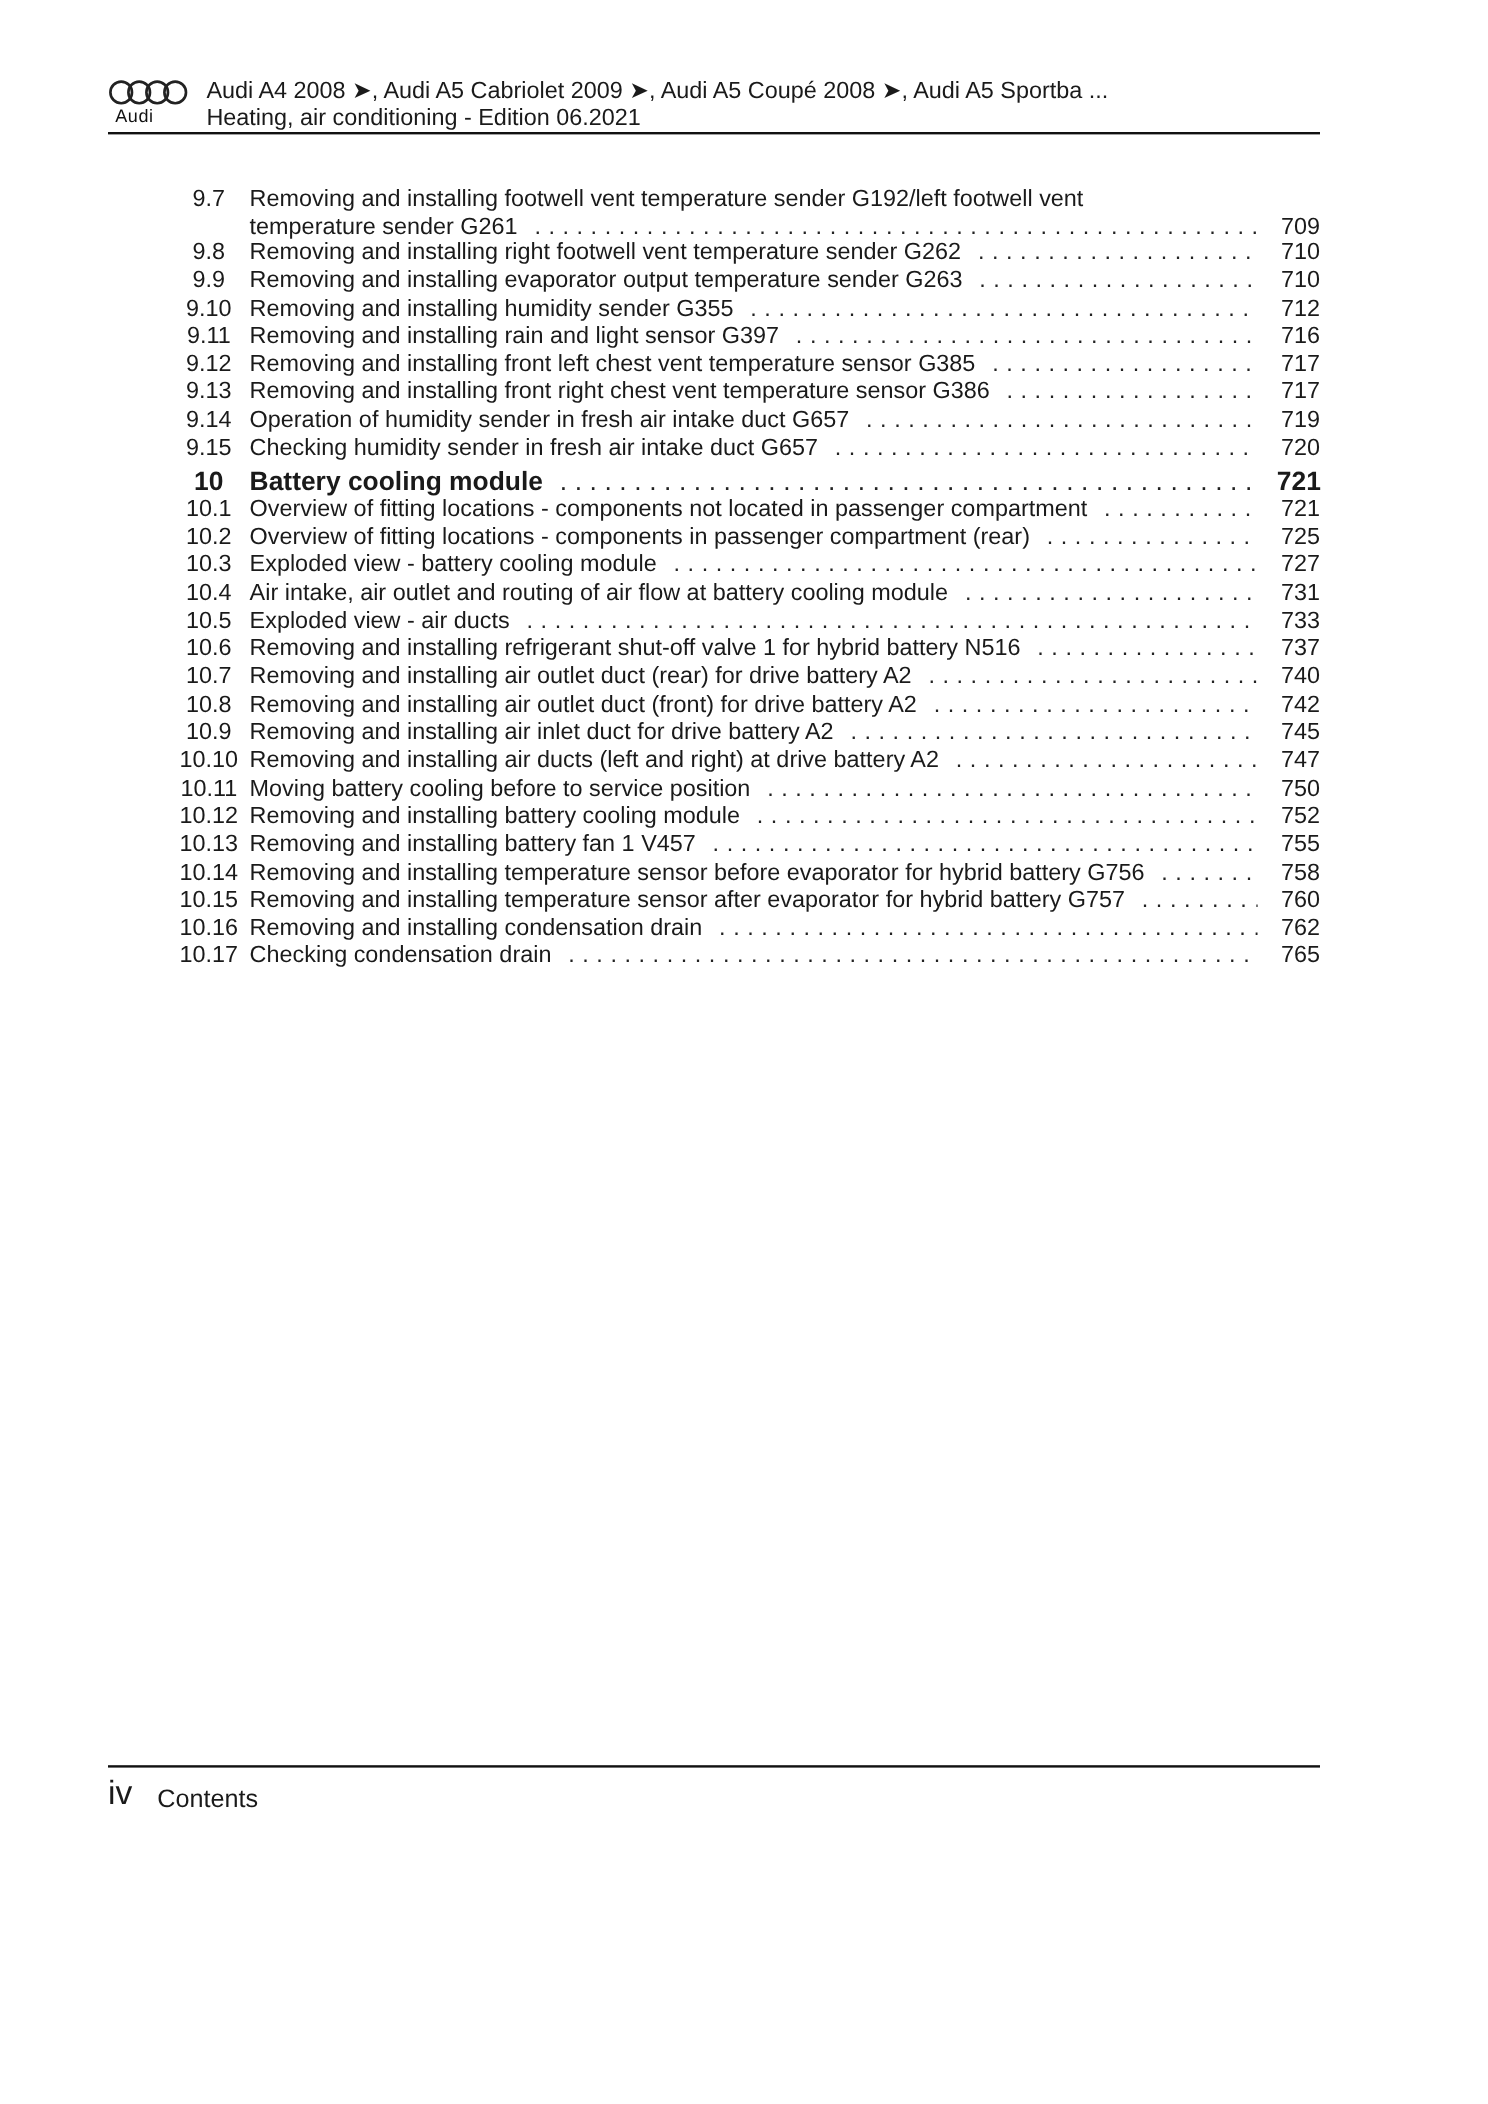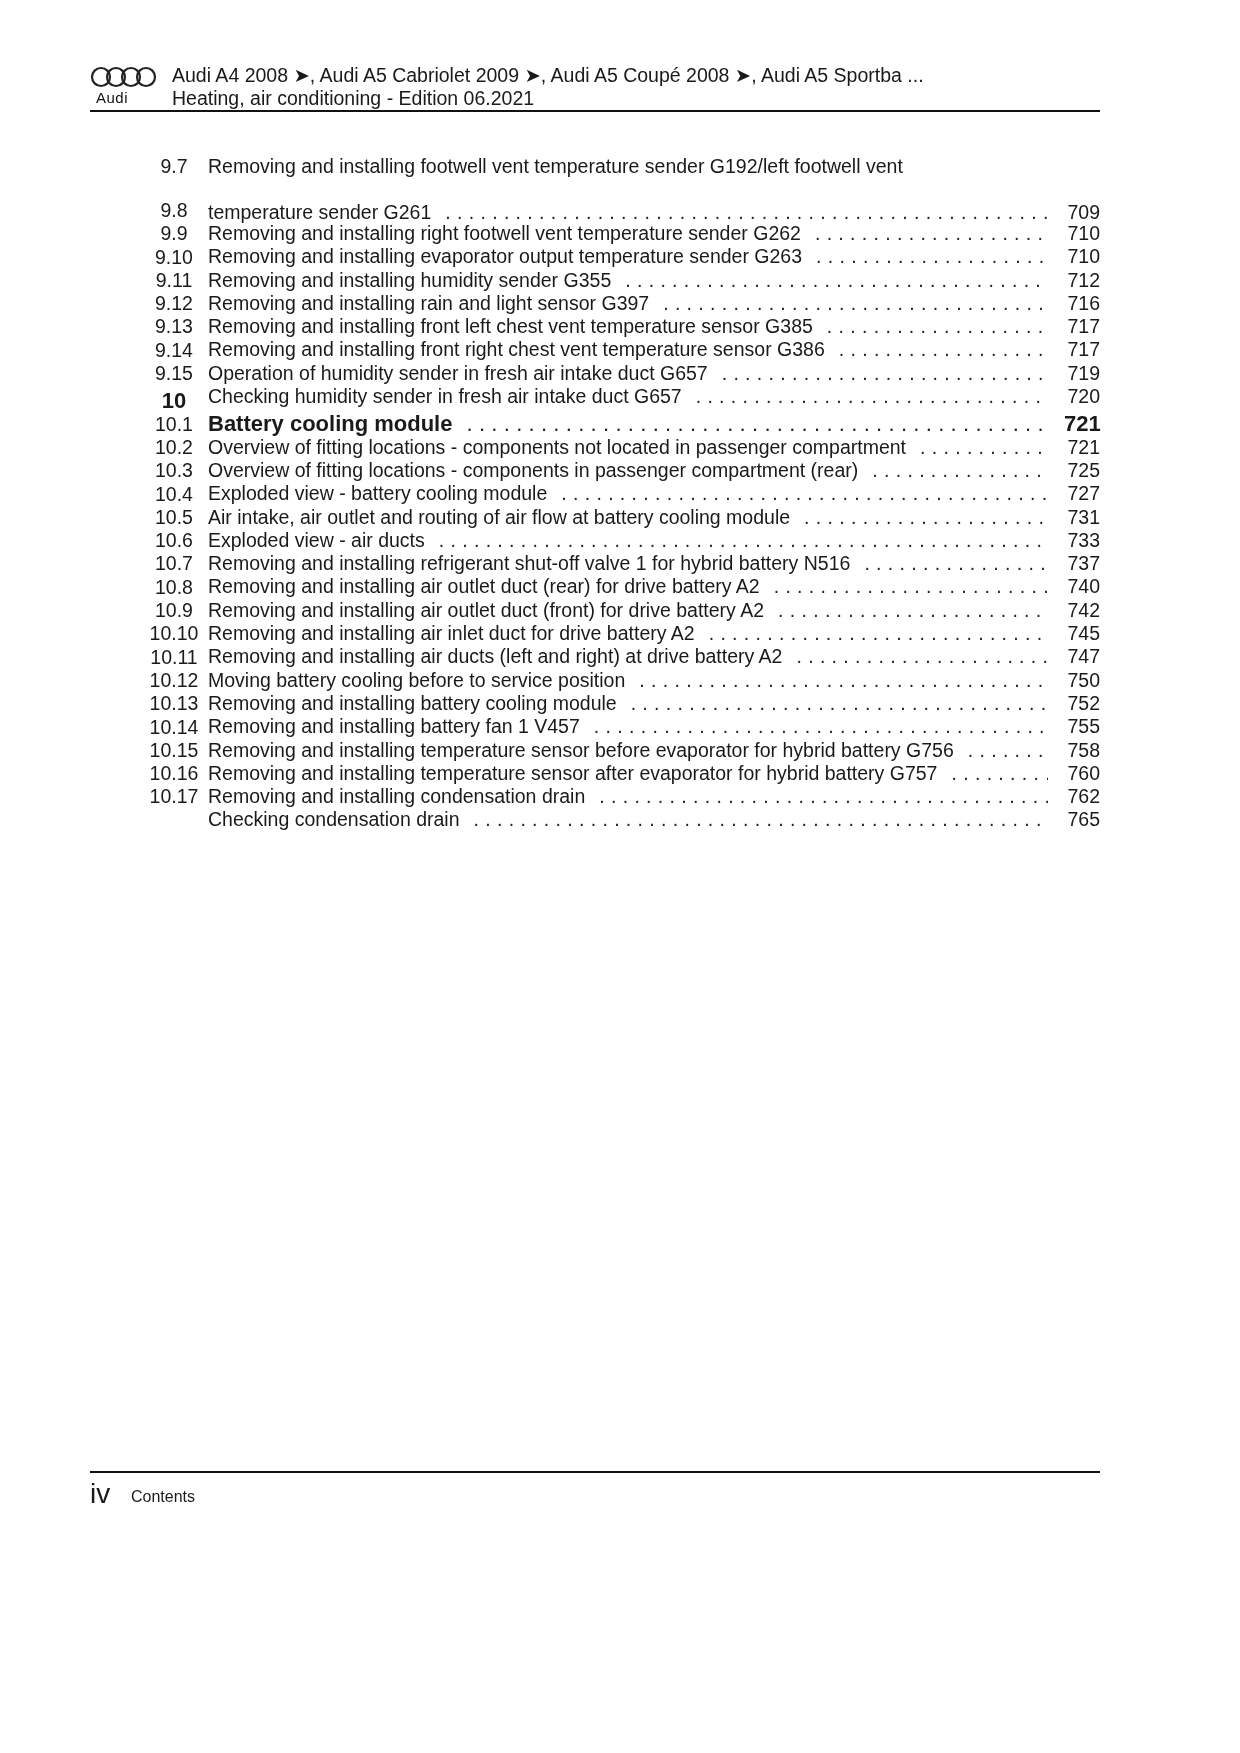--- a/index.html
+++ b/index.html
@@ -13,28 +13,28 @@
     .header-rule { position: absolute; left: 90px; top: 110px; width: 1010px; height: 2px; background: #111; }
 
     .toc { position: absolute; left: 140px; top: 155px; width: 960px; }
     .row { position: relative; height: 23.3px; font-size: 19.5px; line-height: 23px; }
     .row.wrap { height: 44px; }
     .row.chapter { margin-top: 4px; font-weight: bold; font-size: 22px; }
     .num { position: absolute; left: 0; top: 0; width: 68px; white-space: nowrap; text-align: center; }
     .title-wrap { position: absolute; left: 68px; right: 0; top: 0; }
     .title-line1 { white-space: nowrap; display: block; }
     .title-line { display: flex; align-items: baseline; }
-    .title-text { white-space: nowrap; flex: none; margin-top: 23px; }
+    .title-text { white-space: nowrap; flex: none; }
     .leader { flex: 1 1 auto; overflow: hidden; white-space: nowrap; margin: 0 16px 0 14px;
               letter-spacing: 6.3px; font-weight: normal; color: #222; }
     .page { flex: none; width: 36px; text-align: right; }
 
     .footer-rule { position: absolute; left: 90px; top: 1471px; width: 1010px; height: 2px; background: #111; }
     .footer-page { position: absolute; left: 90px; top: 1478px; font-size: 28px; line-height: 32px; }
-    .footer-label { position: absolute; left: 131px; top: 1488px; font-size: 16px; }
+    .footer-label { position: absolute; left: 131px; top: 1488px; font-size: 21px; }
   </style>
 </head>
 <body>
 
 <div class="header">
   <svg class="logo-rings" viewBox="0 0 70 22">
     <g fill="none" stroke="#222" stroke-width="2.2">
       <circle cx="11" cy="11" r="9"></circle>
       <circle cx="26" cy="11" r="9"></circle>
       <circle cx="41" cy="11" r="9"></circle>

